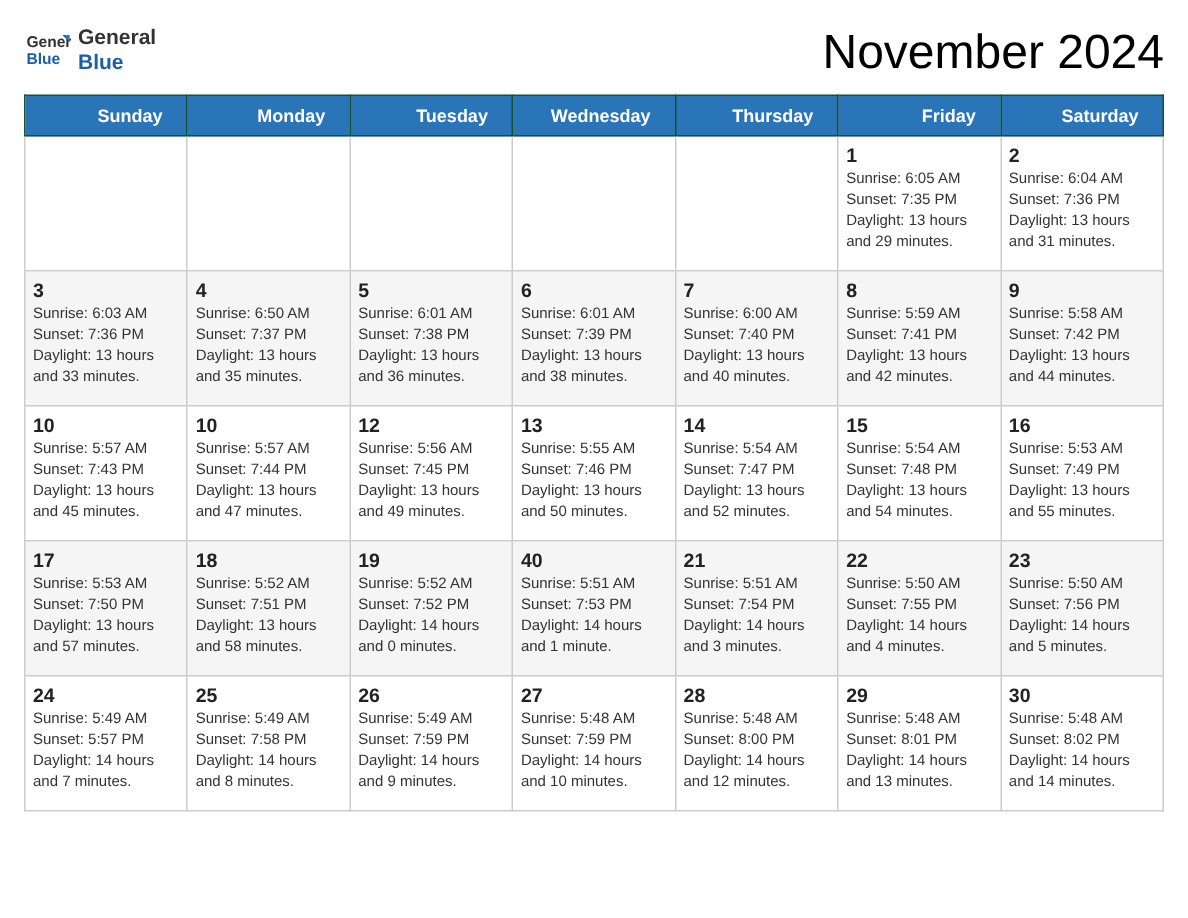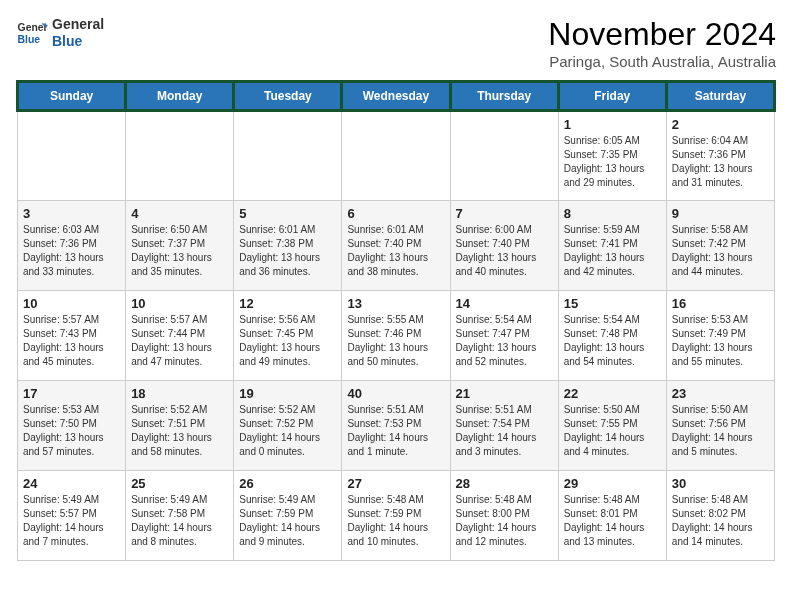--- a/index.html
+++ b/index.html
@@ -47,25 +47,25 @@
       color: #555;
     }
     .calendar-table {
       width: 100%;
       border-collapse: collapse;
       font-size: 11px;
     }
     .calendar-table th {
       background-color: #2a74b8;
       color: #fff;
-      text-align: center;
+      text-align: right;
       padding: 6px 16px;
       font-size: 12px;
       font-weight: bold;
-      border: 3px solid #14532d;
+      border: 1px solid #14532d;
     }
     .calendar-table td {
       vertical-align: top;
       padding: 5px;
       border: 1px solid #ccc;
       width: 14.28%;
       height: 90px;
       background: #fff;
     }
     .calendar-table tr:nth-child(even) td {
@@ -97,21 +97,20 @@
       <polygon points="32,8 38,14 35,8" fill="#1a5fa8"></polygon>
       <polygon points="35,8 38,14 38,8" fill="#2a74b8"></polygon>
     </svg>
     <div>
       <div class="logo-text">General</div>
       <div class="logo-text"><span>Blue</span></div>
     </div>
   </div>
   <div class="title-section">
     <div class="month-title">November 2024</div>
-    <div class="location-title">Paringa, South Australia, Australia</div>
   </div>
 </div>
 
 <table class="calendar-table">
   <thead>
     <tr id="weekday-header">
     <th>Sunday</th>
         <th>Monday</th>
         <th>Tuesday</th>
         <th>Wednesday</th>
@@ -160,21 +159,21 @@
         <td>
           <div class="day-number">5</div>
           <div class="day-info">Sunrise: 6:01 AM
 Sunset: 7:38 PM
 Daylight: 13 hours
 and 36 minutes.</div>
         </td>
         <td>
           <div class="day-number">6</div>
           <div class="day-info">Sunrise: 6:01 AM
-Sunset: 7:40 PM
+Sunset: 7:39 PM
 Daylight: 13 hours
 and 38 minutes.</div>
         </td>
         <td>
           <div class="day-number">7</div>
           <div class="day-info">Sunrise: 6:00 AM
 Sunset: 7:40 PM
 Daylight: 13 hours
 and 40 minutes.</div>
         </td>

